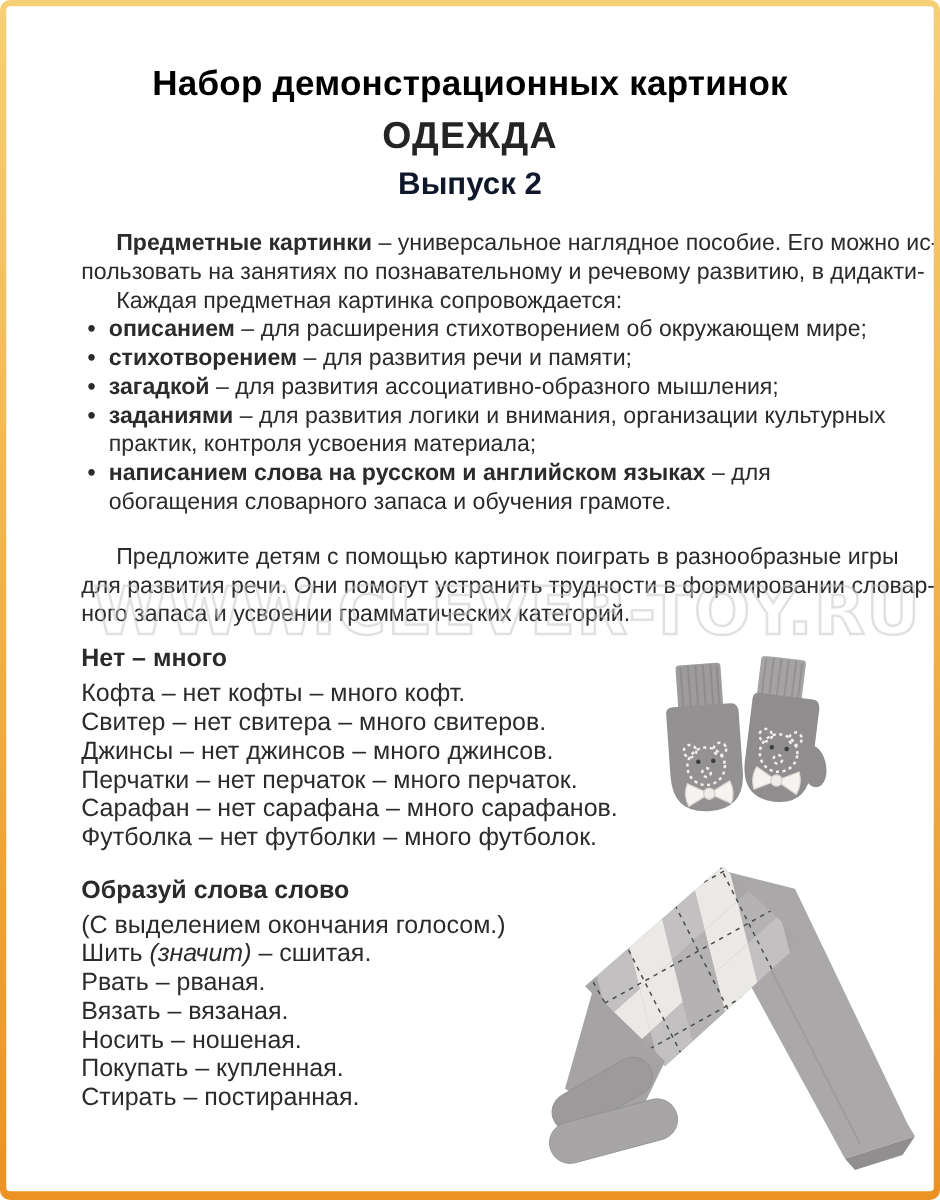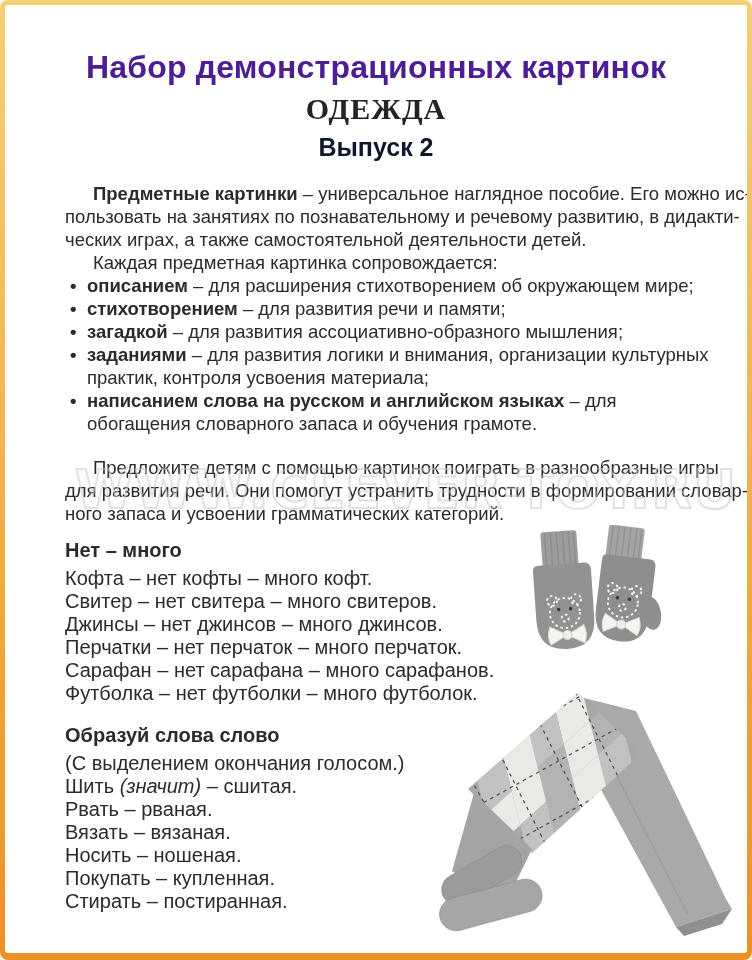--- a/index.html
+++ b/index.html
@@ -5,22 +5,22 @@
   html,body{margin:0;padding:0;background:#ffffff;}
   .page{
     position:relative;width:752px;height:960px;overflow:hidden;
     background:linear-gradient(180deg,#f6cf74 0%,#f1ae45 55%,#ec9124 100%);
     border-radius:8px;
     font-family:"Liberation Sans","DejaVu Sans",sans-serif;
     color:#2b2b2b;
   }
   .paper{position:absolute;left:5px;top:5px;right:5px;bottom:7px;background:#ffffff;border-radius:3px;overflow:hidden;}
   
-  .title1{margin:44px 0 0;text-align:center;font-size:32px;font-weight:bold;line-height:36px;color:#4c1d95;letter-spacing:.2px;}
-  .title2{margin:6px 0 0;text-align:center;font-size:30px;font-weight:bold;line-height:36px;color:#242424;letter-spacing:1px;font-family:Liberation Serif, serif;}
+  .title1{margin:44px 0 0;text-align:center;font-size:28px;font-weight:bold;line-height:36px;color:#000000;letter-spacing:.2px;}
+  .title2{margin:6px 0 0;text-align:center;font-size:30px;font-weight:bold;line-height:36px;color:#242424;letter-spacing:1px;}
   .title3{margin:5px 0 0;text-align:center;font-size:25px;font-weight:bold;line-height:30px;color:#0f172a;}
   
   .intro{margin:20px 38px 0 60px;font-size:18.5px;line-height:23px;}
   .pline{display:block;white-space:nowrap;}
   .ind{text-indent:28px;}
   .b{font-weight:bold;}
   .it{font-style:italic;}
   ul.blist{list-style:none;margin:0;padding:0;}
   ul.blist li{position:relative;padding-left:22px;}
   ul.blist .dot{position:absolute;left:5px;top:0;font-weight:bold;}
@@ -48,21 +48,20 @@
 <div class="page">
   <div class="paper">
 
     <div class="title1">Набор демонстрационных картинок</div>
     <div class="title2">ОДЕЖДА</div>
     <div class="title3">Выпуск 2</div>
 
     <div class="intro">
       <div class="pline ind"><span class="b">Предметные картинки</span><span> – универсальное наглядное пособие. Его можно ис-</span></div>
       <div class="pline">пользовать на занятиях по познавательному и речевому развитию, в дидакти-</div>
-      <div class="pline">ческих играх, а также самостоятельной деятельности детей.</div>
       <div class="pline ind">Каждая предметная картинка сопровождается:</div>
 
       <ul class="blist">
         <li><span class="dot">•</span><span class="b">описанием</span><span> – для расширения стихотворением об окружающем мире;</span></li>
         <li><span class="dot">•</span><span class="b">стихотворением</span><span> – для развития речи и памяти;</span></li>
         <li><span class="dot">•</span><span class="b">загадкой</span><span> – для развития ассоциативно-образного мышления;</span></li>
         <li><span class="dot">•</span><span class="b">заданиями</span><span> – для развития логики и внимания, организации культурных практик, контроля усвоения материала;</span></li>
         <li><span class="dot">•</span><span class="b">написанием слова на русском и английском языках</span><span> – для обогащения словарного запаса и обучения грамоте.</span></li>
       </ul>
 

